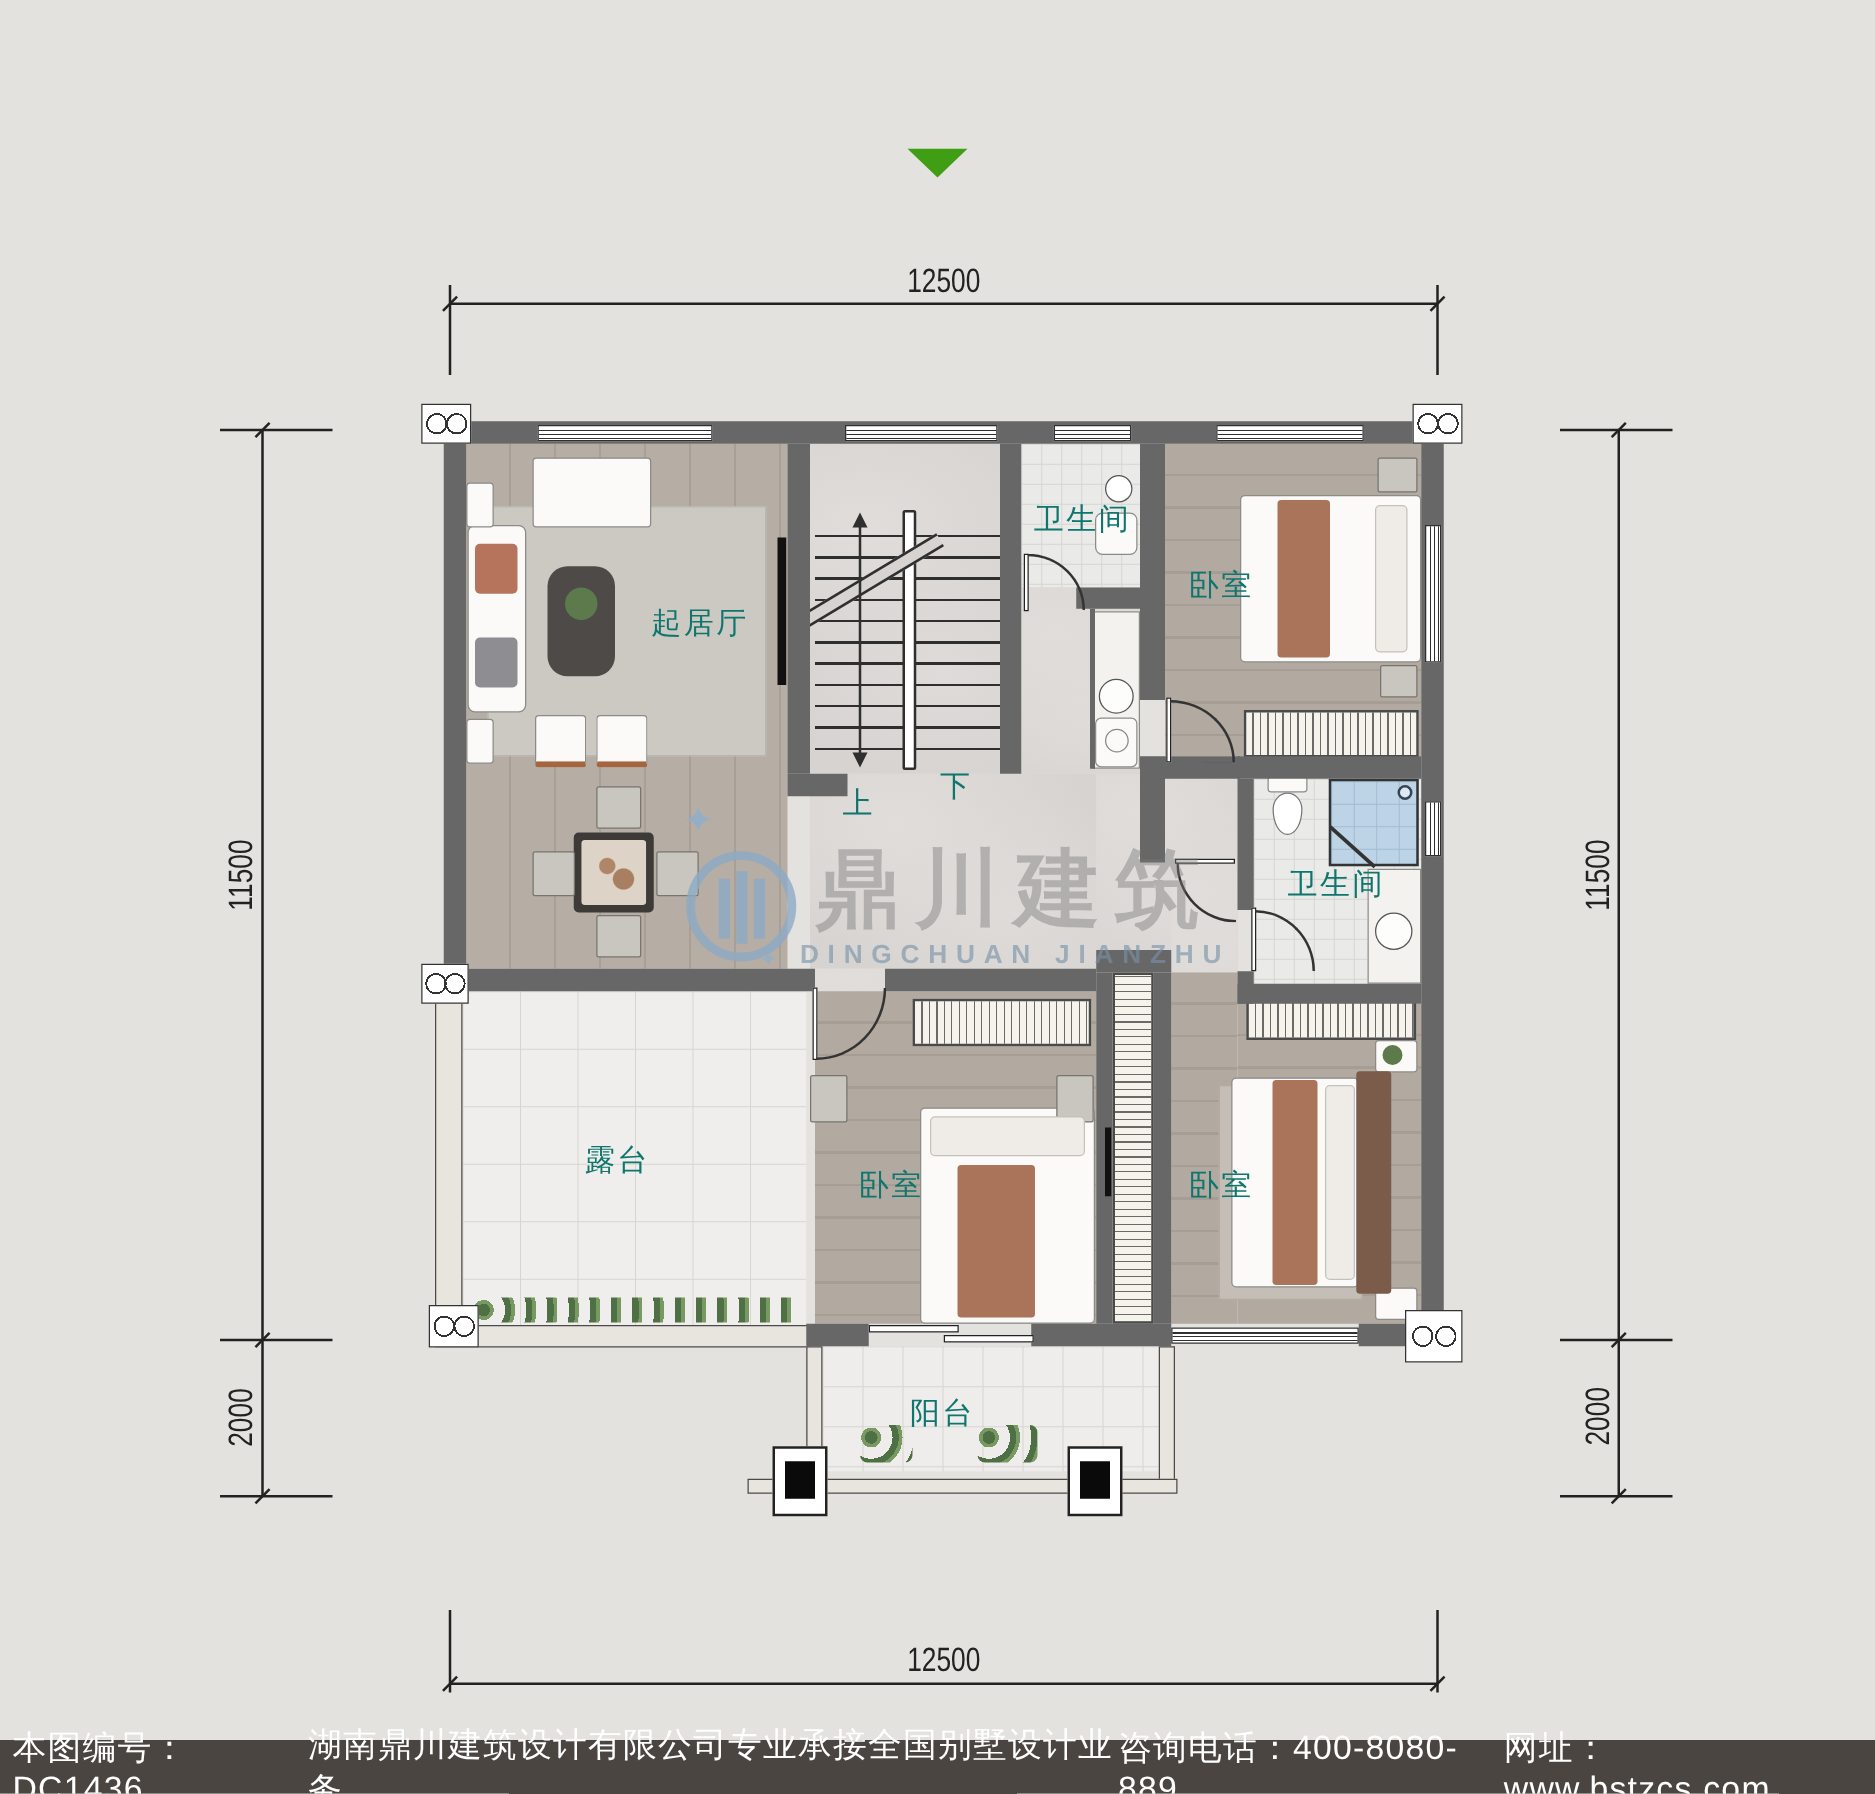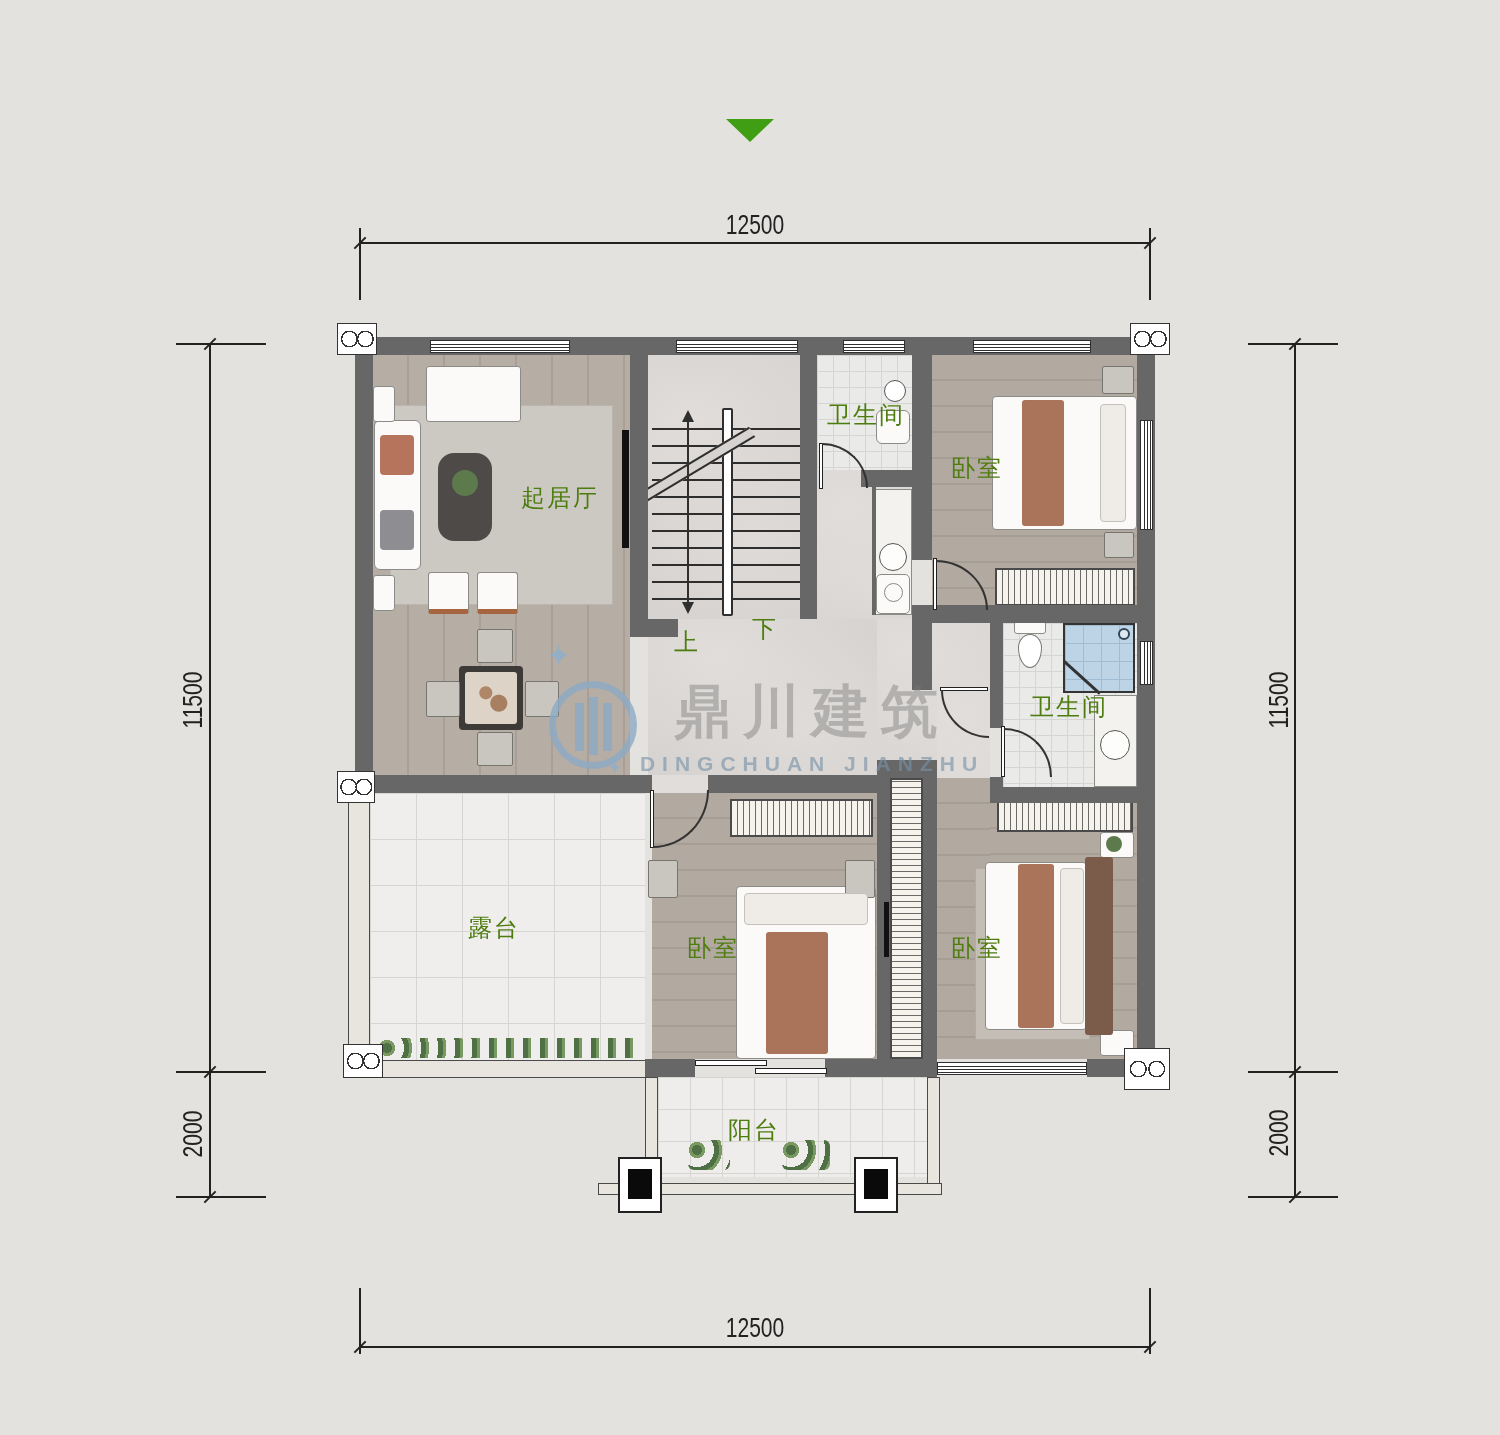--- a/index.html
+++ b/index.html
@@ -8,21 +8,21 @@
   
   .hdr{position:absolute;left:15px;top:30px;width:1470px;height:90px;background:#3f9e14;display:flex;align-items:center;justify-content:center;}
   .hdr-title{color:#ffffff;font-size:46px;font-weight:bold;letter-spacing:10px;}
   .hdr-tri{position:absolute;left:726px;top:119px;width:0;height:0;border-left:24px solid transparent;border-right:24px solid transparent;border-top:23px solid #3f9e14;}
   .subtitle{position:absolute;left:0;top:144px;width:100%;text-align:center;font-family:"Liberation Serif",serif;font-size:38px;font-weight:bold;color:#141414;letter-spacing:1px;}
   
   .footer{position:absolute;left:0;top:1392px;width:100%;height:43px;background:#4a4540;color:#fff;display:flex;align-items:center;justify-content:space-between;padding:0 10px;box-sizing:border-box;font-size:27px;letter-spacing:1px;}
   
   .w{background:#676767;z-index:10;}
   .parapet{background:#e8e5de;border:1px solid #4a4a4a;z-index:9;}
-  .lbl{font-size:24px;color:#4d7c0f;letter-spacing:2px;white-space:nowrap;transform:translate(-50%,-50%);z-index:30;font-weight:500;}
+  .lbl{font-size:24px;color:#0f766e;letter-spacing:2px;white-space:nowrap;transform:translate(-50%,-50%);z-index:30;font-weight:500;}
   .win{background:#fff;border:1px solid #2f2f2f;z-index:12;
        background-image:linear-gradient(180deg,#fff 0 3px,#2f2f2f 3px 4px,#fff 4px 6px,#2f2f2f 6px 7px,#fff 7px 9px,#2f2f2f 9px 10px,#fff 10px 13px);}
   .winv{background:#fff;border:1px solid #2f2f2f;z-index:12;
        background-image:linear-gradient(90deg,#fff 0 3px,#2f2f2f 3px 4px,#fff 4px 6px,#2f2f2f 6px 7px,#fff 7px 9px,#2f2f2f 9px 10px,#fff 10px 13px);}
   .leaf{background:#fff;border:1px solid #222;z-index:15;}
   .arc{border:0 solid #333;background:transparent;z-index:15;}
   .hatch{background-color:#f6f3ec;background-image:repeating-linear-gradient(90deg,rgba(60,60,60,0) 0 5px,rgba(60,60,60,.75) 5px 6px);border:2px solid #4a4a4a;z-index:8;}
   .hatchv{background-color:#f6f3ec;background-image:repeating-linear-gradient(0deg,rgba(60,60,60,0) 0 5px,rgba(60,60,60,.75) 5px 6px);border:2px solid #4a4a4a;z-index:8;}
   .furn{background:#fbfaf8;border:1px solid #8b8b88;border-radius:3px;z-index:5;}
   .gray-furn{background:#c9c5bf;border:1px solid #77756f;border-radius:2px;z-index:5;}
@@ -35,21 +35,21 @@
   .shower{background-color:#bcd4e6;background-image:linear-gradient(#9fbcd2 1px,transparent 1px),linear-gradient(90deg,#9fbcd2 1px,transparent 1px);background-size:18px 18px;border:2px solid #333;z-index:4;}
   .plants{background:repeating-radial-gradient(circle at 9px 10px,#4f6f45 0 5px,#789a62 5px 8px,rgba(0,0,0,0) 8px 17px);z-index:6;border-radius:6px;}
   .steps{background-image:repeating-linear-gradient(180deg,rgba(0,0,0,0) 0 15px,#2e2e2e 15px 17px);z-index:3;}
   .dline{background:#222;z-index:20;}
   .tick{width:16px;height:2px;background:#222;transform:rotate(-45deg);z-index:21;}
   .dim{font-size:27px;color:#222;white-space:nowrap;z-index:21;transform:translate(-50%,-50%) scaleX(.78);}
   .dimv{font-size:27px;color:#222;white-space:nowrap;z-index:21;transform:translate(-50%,-50%) rotate(-90deg) scaleX(.78);}
   .corner{background:#fff;border:1.5px solid #333;z-index:11;
       background-image:radial-gradient(circle at 30% 50%,rgba(0,0,0,0) 7px,#333 7px 8.5px,rgba(0,0,0,0) 8.5px),radial-gradient(circle at 72% 50%,rgba(0,0,0,0) 7px,#333 7px 8.5px,rgba(0,0,0,0) 8.5px);}
   .wm{z-index:40;pointer-events:none;}
-  .wm-cn{font-size:57px;font-weight:bold;color:rgba(120,120,120,.42);letter-spacing:12px;transform:translate(-50%,-50%);white-space:nowrap;}
+  .wm-cn{font-size:68px;font-weight:bold;color:rgba(120,120,120,.42);letter-spacing:12px;transform:translate(-50%,-50%);white-space:nowrap;}
   .wm-en{font-size:21px;font-weight:bold;color:rgba(120,145,168,.62);letter-spacing:7px;transform:translate(-50%,-50%);white-space:nowrap;}
   .spark{color:rgba(140,175,205,.8);z-index:40;}
 </style>
 </head>
 <body>
 
 <div class="page">
 
   <div class="hdr-tri"></div>
 
@@ -253,14 +253,20 @@
     <div class="abs wm" style="left:549px;top:681px;width:88px;height:88px;border:7px solid rgba(140,170,198,.8);border-radius:50%;"></div>
     <div class="abs wm" style="left:575px;top:703px;width:9px;height:48px;background:rgba(140,170,198,.8);"></div>
     <div class="abs wm" style="left:589px;top:697px;width:9px;height:58px;background:rgba(140,170,198,.8);"></div>
     <div class="abs wm" style="left:603px;top:703px;width:9px;height:48px;background:rgba(140,170,198,.8);"></div>
     <div class="abs spark" style="left:546px;top:638px;font-size:30px;">✦</div>
     <div class="abs spark" style="left:608px;top:758px;font-size:16px;">✦</div>
     <div class="abs wm wm-cn" style="left:812px;top:712px;">鼎川建筑</div>
     <div class="abs wm wm-en" style="left:812px;top:764px;">DINGCHUAN JIANZHU</div>
   </div>
 
+  <div class="footer">
+    <span>本图编号：DC1436</span>
+    <span>湖南鼎川建筑设计有限公司专业承接全国别墅设计业务</span>
+    <span>咨询电话：400-8080-889</span>
+    <span>网址：www.bstzcs.com</span>
+  </div>
 
 </div>
 
 </body></html>

